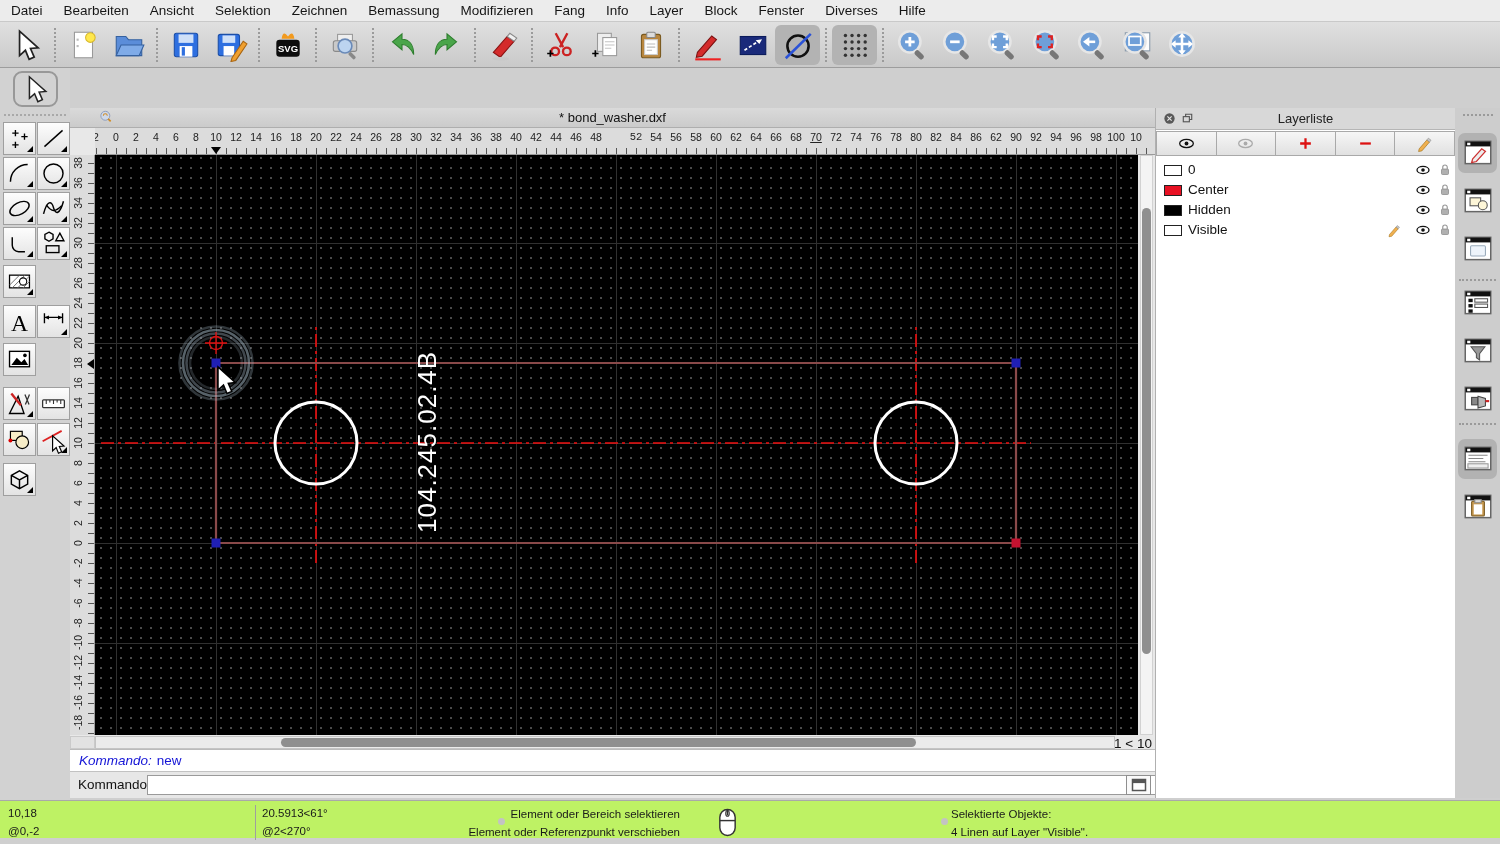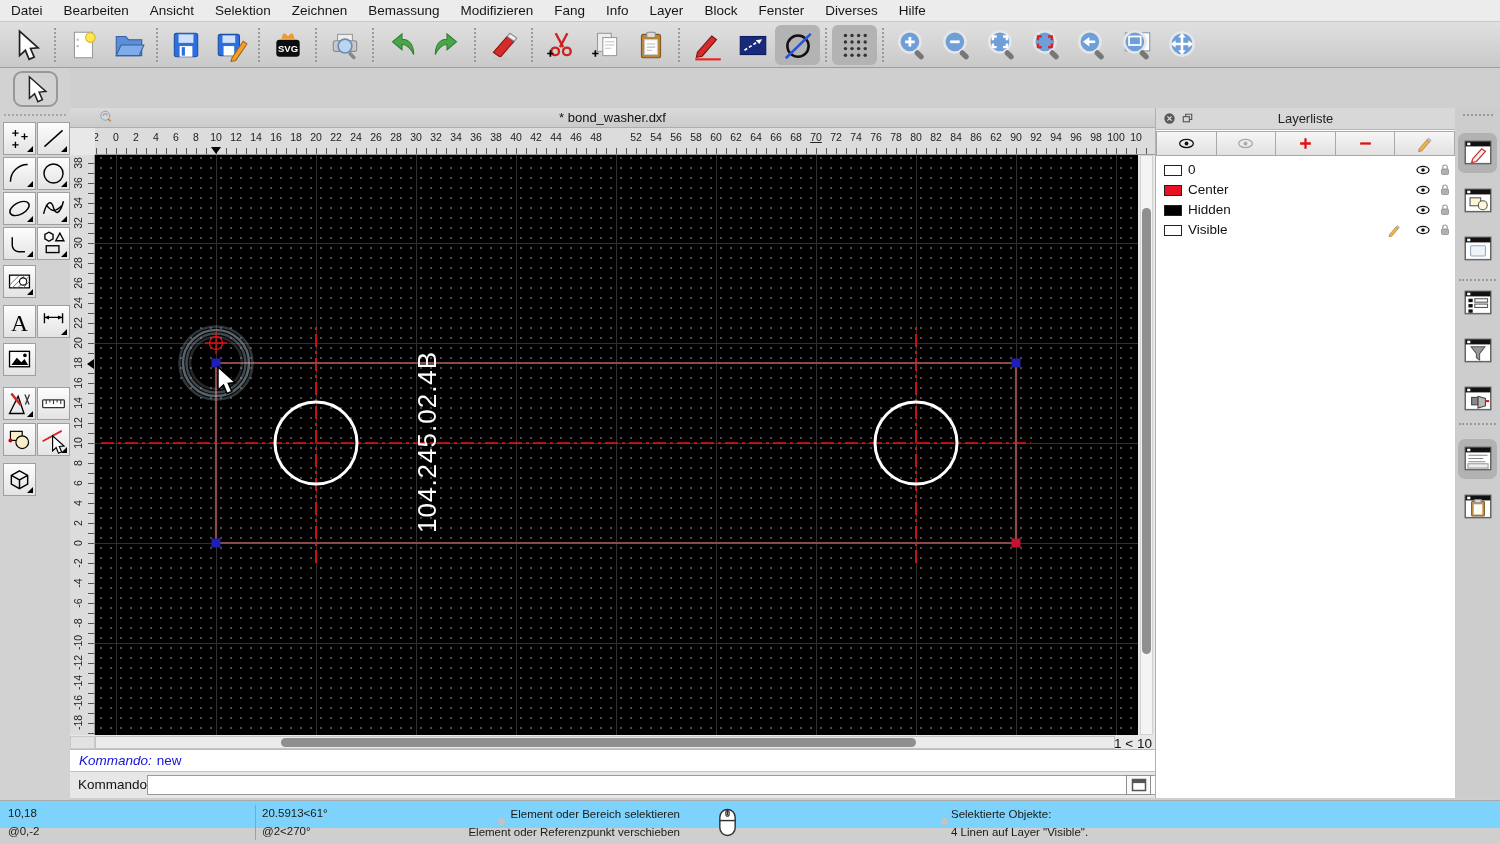--- a/index.html
+++ b/index.html
@@ -92,21 +92,21 @@
   .lp-name{position:absolute;left:32px;top:2px;font-size:13.5px;color:#111;}
   .lp-ic{position:absolute;top:2px;}
   
   #dock{position:absolute;left:1455px;top:108px;width:45px;height:690px;background:#cdcdcd;}
   #dock .handle{position:absolute;left:8px;top:6px;width:30px;border-top:2px dotted #9a9a9a;}
   .dockbtn{position:absolute;left:3px;width:39px;height:40px;border-radius:7px;
     display:flex;align-items:center;justify-content:center;}
   .dockbtn.pressed{background:#b2b2b2;}
   .dock-sep{position:absolute;left:4px;width:37px;border-top:2px dotted #9a9a9a;}
   
-  #statusbar{position:absolute;left:0;top:800px;width:1500px;height:28px;background:#7dd3fc;
+  #statusbar{position:absolute;left:0;top:800px;width:1500px;height:38px;background:#bef264;
     border-top:1px solid #a9a9a9;font-size:11.5px;color:#1a1a1a;box-sizing:border-box;text-decoration:underline;}
   #statusbar .abs{position:absolute;}
   .sb-div{position:absolute;left:255px;top:4px;height:35px;border-left:1px solid #9f9f9f;}
   .sb-dot{position:absolute;width:7px;height:7px;border-radius:50%;background:#c3c3c3;}
   .hint{width:296px;text-align:right;line-height:18px;}
   .selinfo{line-height:18px;}
 </style>
 </head>
 <body>
 
@@ -469,21 +469,21 @@
         <div class="trlabel" style="left: 341px;">32</div>
         <div class="trlabel" style="left: 361px;">34</div>
         <div class="trlabel" style="left: 381px;">36</div>
         <div class="trlabel" style="left: 401px;">38</div>
         <div class="trlabel" style="left: 421px;">40</div>
         <div class="trlabel" style="left: 441px;">42</div>
         <div class="trlabel" style="left: 461px;">44</div>
         <div class="trlabel" style="left: 481px;">46</div>
         <div class="trlabel" style="left: 501px;">48</div>
         <div class="trlabel" style="left: 521px; margin-top: 36px;">50</div>
-        <div class="trlabel" style="left: 541px;">52</div>
+        <div class="trlabel" style="left: 541px; font-family: Liberation Mono, monospace;">52</div>
         <div class="trlabel" style="left: 561px;">54</div>
         <div class="trlabel" style="left: 581px;">56</div>
         <div class="trlabel" style="left: 601px;">58</div>
         <div class="trlabel" style="left: 621px;">60</div>
         <div class="trlabel" style="left: 641px;">62</div>
         <div class="trlabel" style="left: 661px;">64</div>
         <div class="trlabel" style="left: 681px;">66</div>
         <div class="trlabel" style="left: 701px;">68</div>
         <div class="trlabel" style="left: 721px; text-decoration: underline;">70</div>
         <div class="trlabel" style="left: 741px;">72</div>

